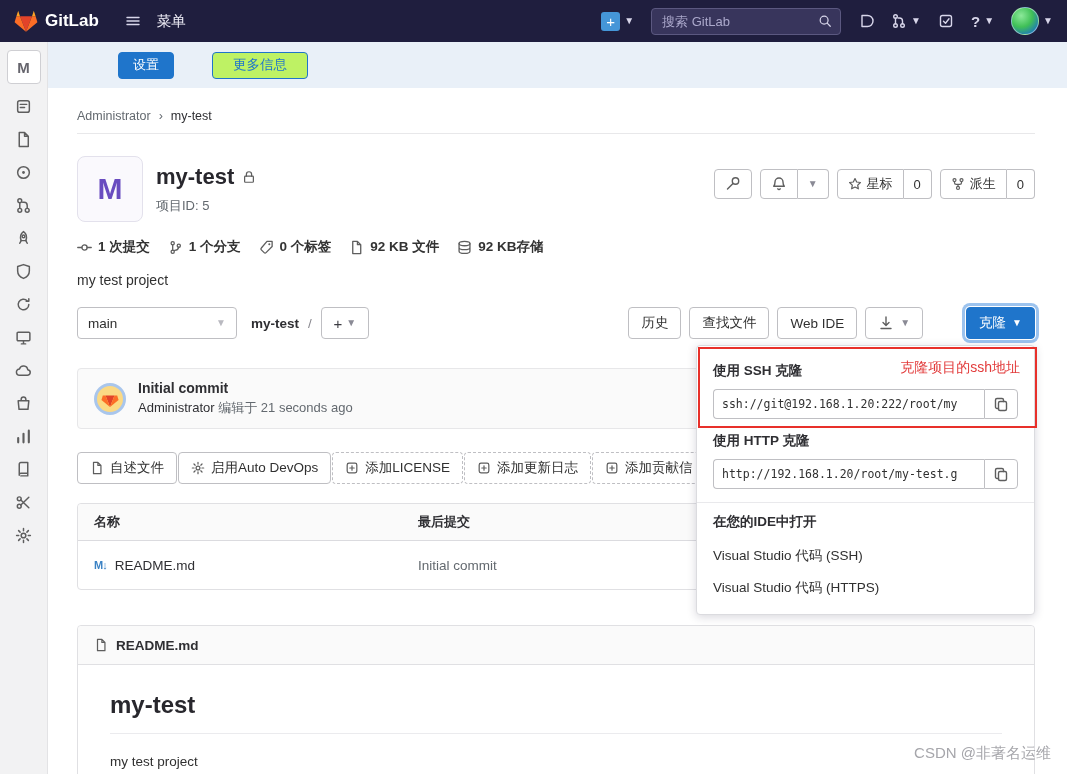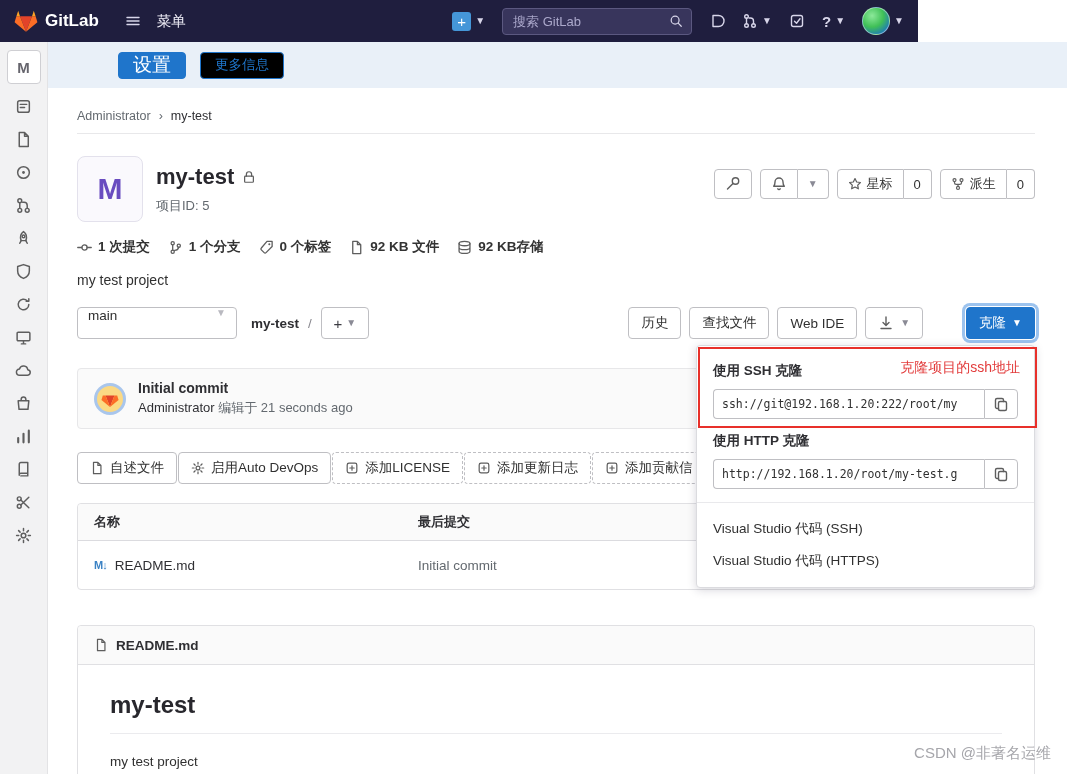--- a/index.html
+++ b/index.html
@@ -8,21 +8,21 @@
 
   
   .ic{width:16px;height:16px;flex:none;display:block;}
   .ic *{fill:none;stroke:#5e5e5e;stroke-width:1.4;stroke-linecap:round;stroke-linejoin:round;}
   .ic .fl{fill:#5e5e5e;stroke:none;}
   .nav-ic *{stroke:#d8d6ea;}
   .chev{font-size:10px;color:#8a8a95;line-height:1;}
   .chev-w{color:#d8d6ea;}
 
   
-  .navbar{position:absolute;left:0;top:0;width:918px;height:42px;background:#1f1e3e;
+  .navbar{position:absolute;left:0;top:0;width:1067px;height:42px;background:#1f1e3e;
           display:flex;align-items:center;box-sizing:border-box;padding:0 14px;z-index:40;}
   .logo{display:flex;align-items:center;gap:7px;cursor:pointer;}
   .logo-text{color:#fff;font-weight:700;font-size:17px;}
   .menu-btn{display:flex;align-items:center;gap:16px;margin-left:26px;color:#f0eff8;font-size:14.5px;cursor:pointer;}
   .nav-right{margin-left:auto;display:flex;align-items:center;gap:17px;}
   .plus-group{display:flex;align-items:center;gap:4px;cursor:pointer;}
   .plus-sq{width:19px;height:19px;border-radius:3px;background:#4596d8;color:#fff;font-size:15px;
            display:flex;align-items:center;justify-content:center;line-height:1;}
   .nav-search{width:190px;height:27px;background:#38355c;border:1px solid#5b5880;border-radius:4px;
               display:flex;align-items:center;padding:0 8px;box-sizing:border-box;gap:6px;}
@@ -40,23 +40,23 @@
            align-items:center;z-index:30;}
   .sb-avatar{width:32px;height:32px;margin-top:8px;background:#fff;border:1px solid #cfcfd3;border-radius:4px;
              display:flex;align-items:center;justify-content:center;font-weight:700;font-size:15px;color:#66656d;cursor:pointer;}
   .sb-icons{margin-top:14px;display:flex;flex-direction:column;gap:16px;align-items:center;}
   .sb-icons .ic{width:17px;height:17px;cursor:pointer;}
 
   
   .strip{position:absolute;left:48px;top:42px;width:1019px;height:46px;background:#e9f0f8;
          display:flex;align-items:center;box-sizing:border-box;padding-left:70px;gap:14px;}
   .btn-primary{height:27px;padding:0 14px;background:#1f75cb;color:#fff;border:1px solid #1f75cb;
-               border-radius:4px;font-size:19px;display:inline-flex;align-items:center;cursor:pointer;}
-  .btn-outline{height:27px;padding:0 14px;background:#000000;color:#1f75cb;border:1px solid #1f75cb;
-               border-radius:4px;font-size:13.5px;display:inline-flex;align-items:center;cursor:pointer;}
+               border-radius:4px;font-size:13px;display:inline-flex;align-items:center;cursor:pointer;}
+  .btn-outline{height:27px;padding:0 20px;background:#bef264;color:#1f75cb;border:1px solid #1f75cb;
+               border-radius:4px;font-size:13.5px;display:inline-flex;align-items:center;cursor:pointer;margin-left:24px;}
 
   
   .breadcrumb{position:absolute;left:77px;top:109px;display:flex;align-items:center;gap:8px;
               font-size:12.5px;color:#63696f;}
   .breadcrumb .crumb{cursor:pointer;}
   .breadcrumb .current{color:#2f2f33;}
   .bc-hr{position:absolute;left:77px;right:32px;top:133px;border-top:1px solid #e8e8ea;}
 
   
   .proj-avatar{position:absolute;left:77px;top:156px;width:64px;height:64px;background:#faf9fd;
@@ -76,21 +76,21 @@
 
   
   .stats{position:absolute;left:77px;top:238px;display:flex;align-items:center;gap:18px;}
   .stat{display:flex;align-items:center;gap:6px;font-size:13.5px;font-weight:600;color:#333;cursor:pointer;}
   .stat .ic{width:15px;height:15px;}
   .desc{position:absolute;left:77px;top:272px;font-size:14px;color:#303030;}
 
   
   .filebar{position:absolute;left:77px;right:32px;top:307px;height:32px;display:flex;align-items:center;}
   .branch-sel{width:160px;height:32px;border:1px solid #bfbfc3;border-radius:4px;background:#fff;
-              display:flex;justify-content:space-between;padding:0 10px;
+              display:flex;align-items:center;justify-content:space-between;padding:0 10px;
               box-sizing:border-box;font-size:13.5px;cursor:pointer;}
   .branch-sel .chev{color:#b9b9c0;}
   .path-name{margin-left:14px;font-size:13.5px;font-weight:600;color:#2f2f33;}
   .path-sep{margin:0 9px;color:#89888f;font-size:13.5px;}
   .plus-btn{height:32px;width:48px;border:1px solid #bfbfc3;border-radius:4px;background:#fff;
             display:flex;align-items:center;justify-content:center;gap:4px;cursor:pointer;
             font-size:15px;color:#3c3c42;box-sizing:border-box;}
   .fb-right{margin-left:auto;display:flex;align-items:center;gap:8px;}
   .btn{height:32px;padding:0 12px;border:1px solid #bfbfc3;border-radius:4px;background:#fff;
        display:inline-flex;align-items:center;gap:6px;font-size:13.5px;color:#303030;cursor:pointer;
@@ -502,18 +502,19 @@
   <div class="dd-inputrow">
     <input class="dd-input" readonly="" value="http://192.168.1.20/root/my-test.g" style="">
     <button class="dd-copy">
       <svg class="ic" viewBox="0 0 16 16">
         <rect x="5.5" y="5.5" width="8" height="9" rx="1.5"></rect>
         <path d="M10.5 5.5V4a1.5 1.5 0 0 0-1.5-1.5H4A1.5 1.5 0 0 0 2.5 4v7A1.5 1.5 0 0 0 4 12.5h1.5"></path>
         </svg>
     </button>
   </div>
   <div class="dd-divider"></div>
+  <div class="dd-title">在您的IDE中打开</div>
   <div class="dd-item">Visual Studio 代码 (SSH)</div>
   <div class="dd-item">Visual Studio 代码 (HTTPS)</div>
 </div>
 <div class="red-box"></div>
 
 <div class="watermark">CSDN @非著名运维</div>
 
 </body></html>

